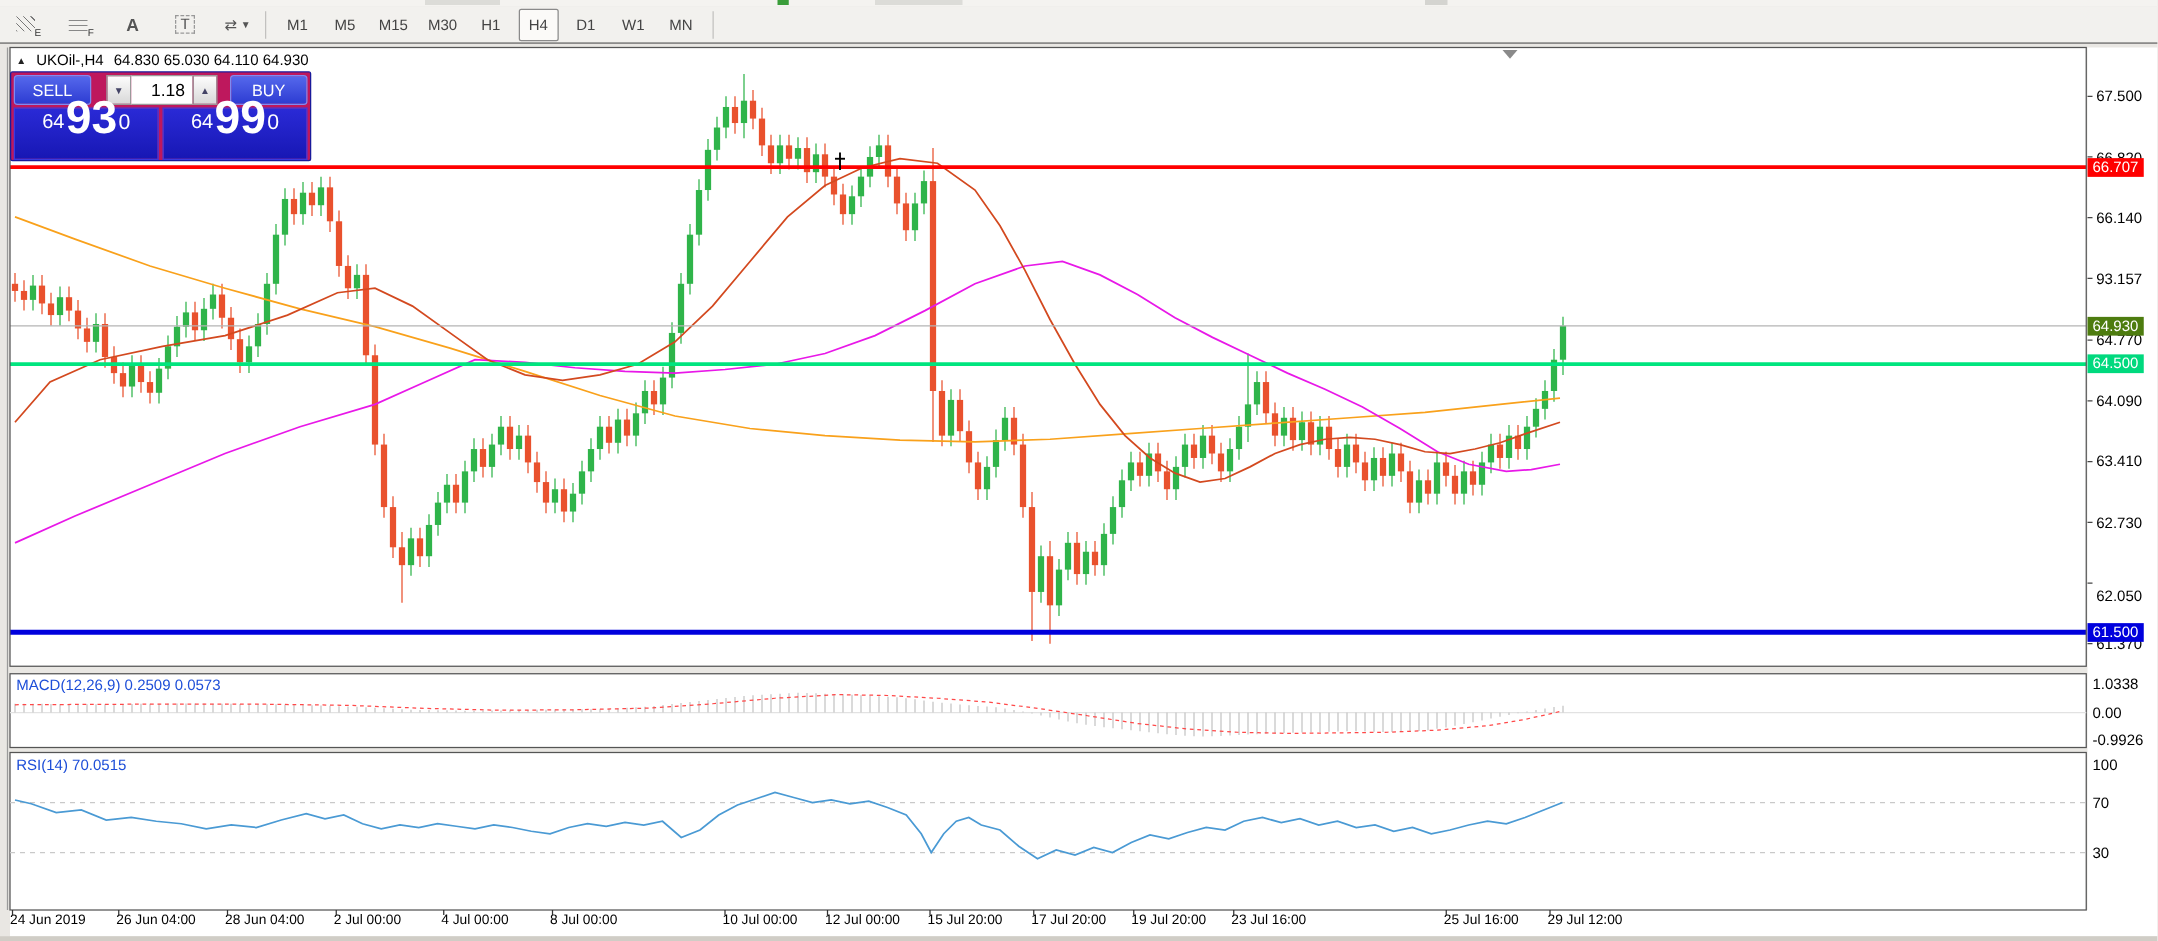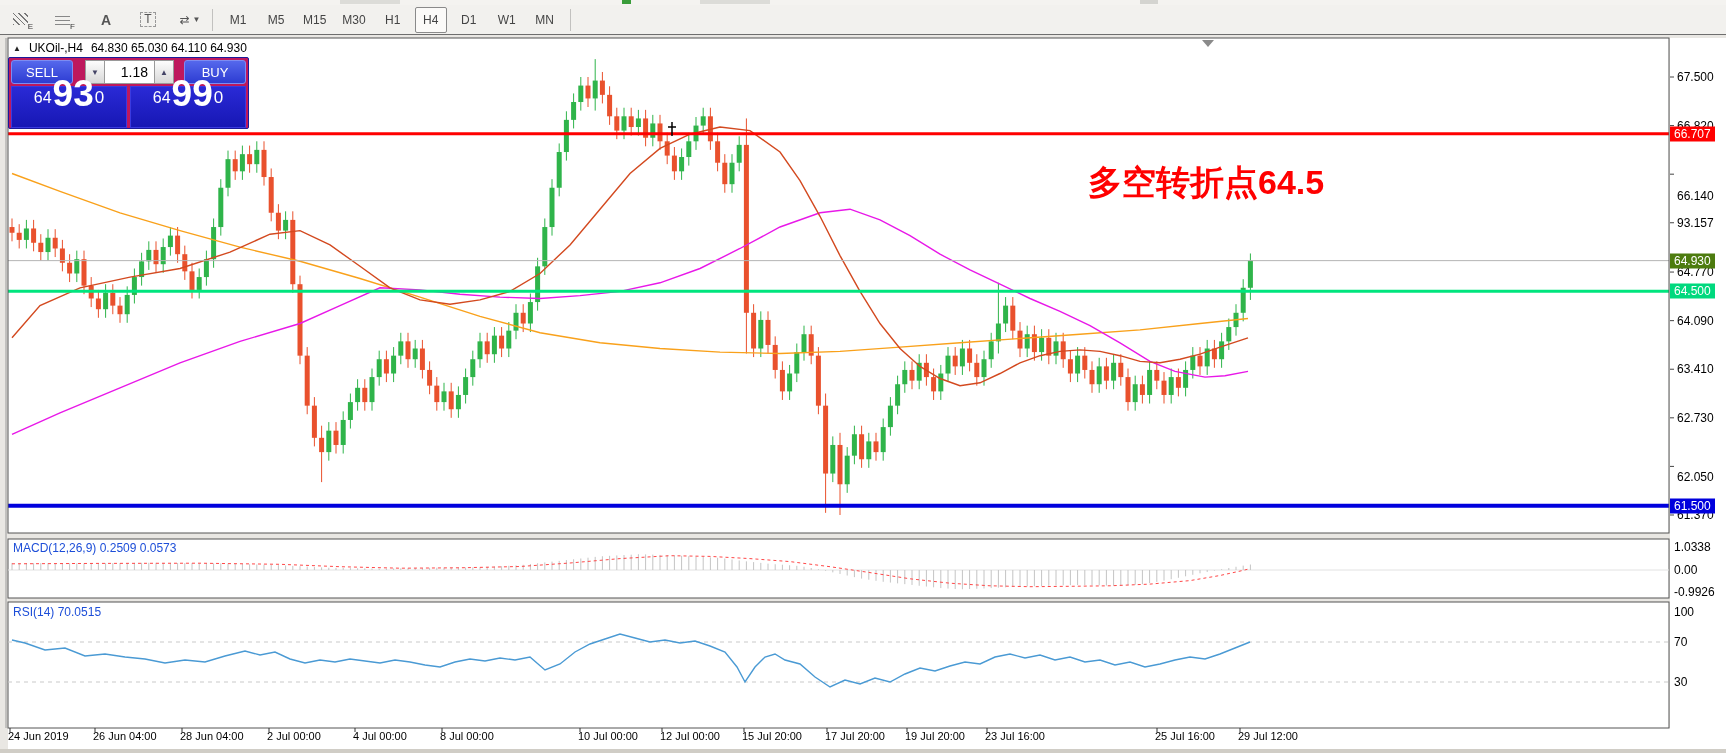--- a/index.html
+++ b/index.html
@@ -699,29 +699,28 @@
       <span class="price-sup">0</span>
     </div>
     <div class="price-tile">
       <span class="price-small">64</span>
       <span class="price-big">99</span>
       <span class="price-sup">0</span>
     </div>
   </div>
 </div>
 
-<div class="abs" id="annotation" style="left: 1088px; top: 160px; color: rgb(255, 0, 0); font-size: 34px;">多空转折点64.5</div>
 
 <div class="abs ind-label" style="left:13px;top:541px;">MACD(12,26,9) 0.2509 0.0573</div>
 <div class="abs ind-label" style="left:13px;top:605px;">RSI(14) 70.0515</div>
 
 <div class="abs" id="price-labels">
       <div class="ax-label" style="left: 1677px; top: 77px;">67.500</div>
       <div class="ax-label" style="left: 1677px; top: 125.586px;">66.820</div>
-      <div class="ax-label" style="left: 1677px; top: 174.172px; margin-top: 22px;">66.140</div>
+      <div class="ax-label" style="left: 1677px; top: 174.172px;">66.140</div>
       <div class="ax-label" style="left: 1677px; top: 222.758px;">93.157</div>
       <div class="ax-label" style="left: 1677px; top: 272.058px;">64.770</div>
       <div class="ax-label" style="left: 1677px; top: 320.644px;">64.090</div>
       <div class="ax-label" style="left: 1677px; top: 369.231px;">63.410</div>
       <div class="ax-label" style="left: 1677px; top: 417.817px;">62.730</div>
       <div class="ax-label" style="left: 1677px; top: 477px;">62.050</div>
       <div class="ax-label" style="left: 1677px; top: 514.989px;">61.370</div>
       <div class="badge" style="left: 1670px; top: 133.66px; background: rgb(255, 0, 0);">66.707</div>
       <div class="badge" style="left: 1670px; top: 260.626px; background: #4d7c0f;">64.930</div>
       <div class="badge" style="left: 1670px; top: 291.35px; background: rgb(0, 217, 126);">64.500</div>

